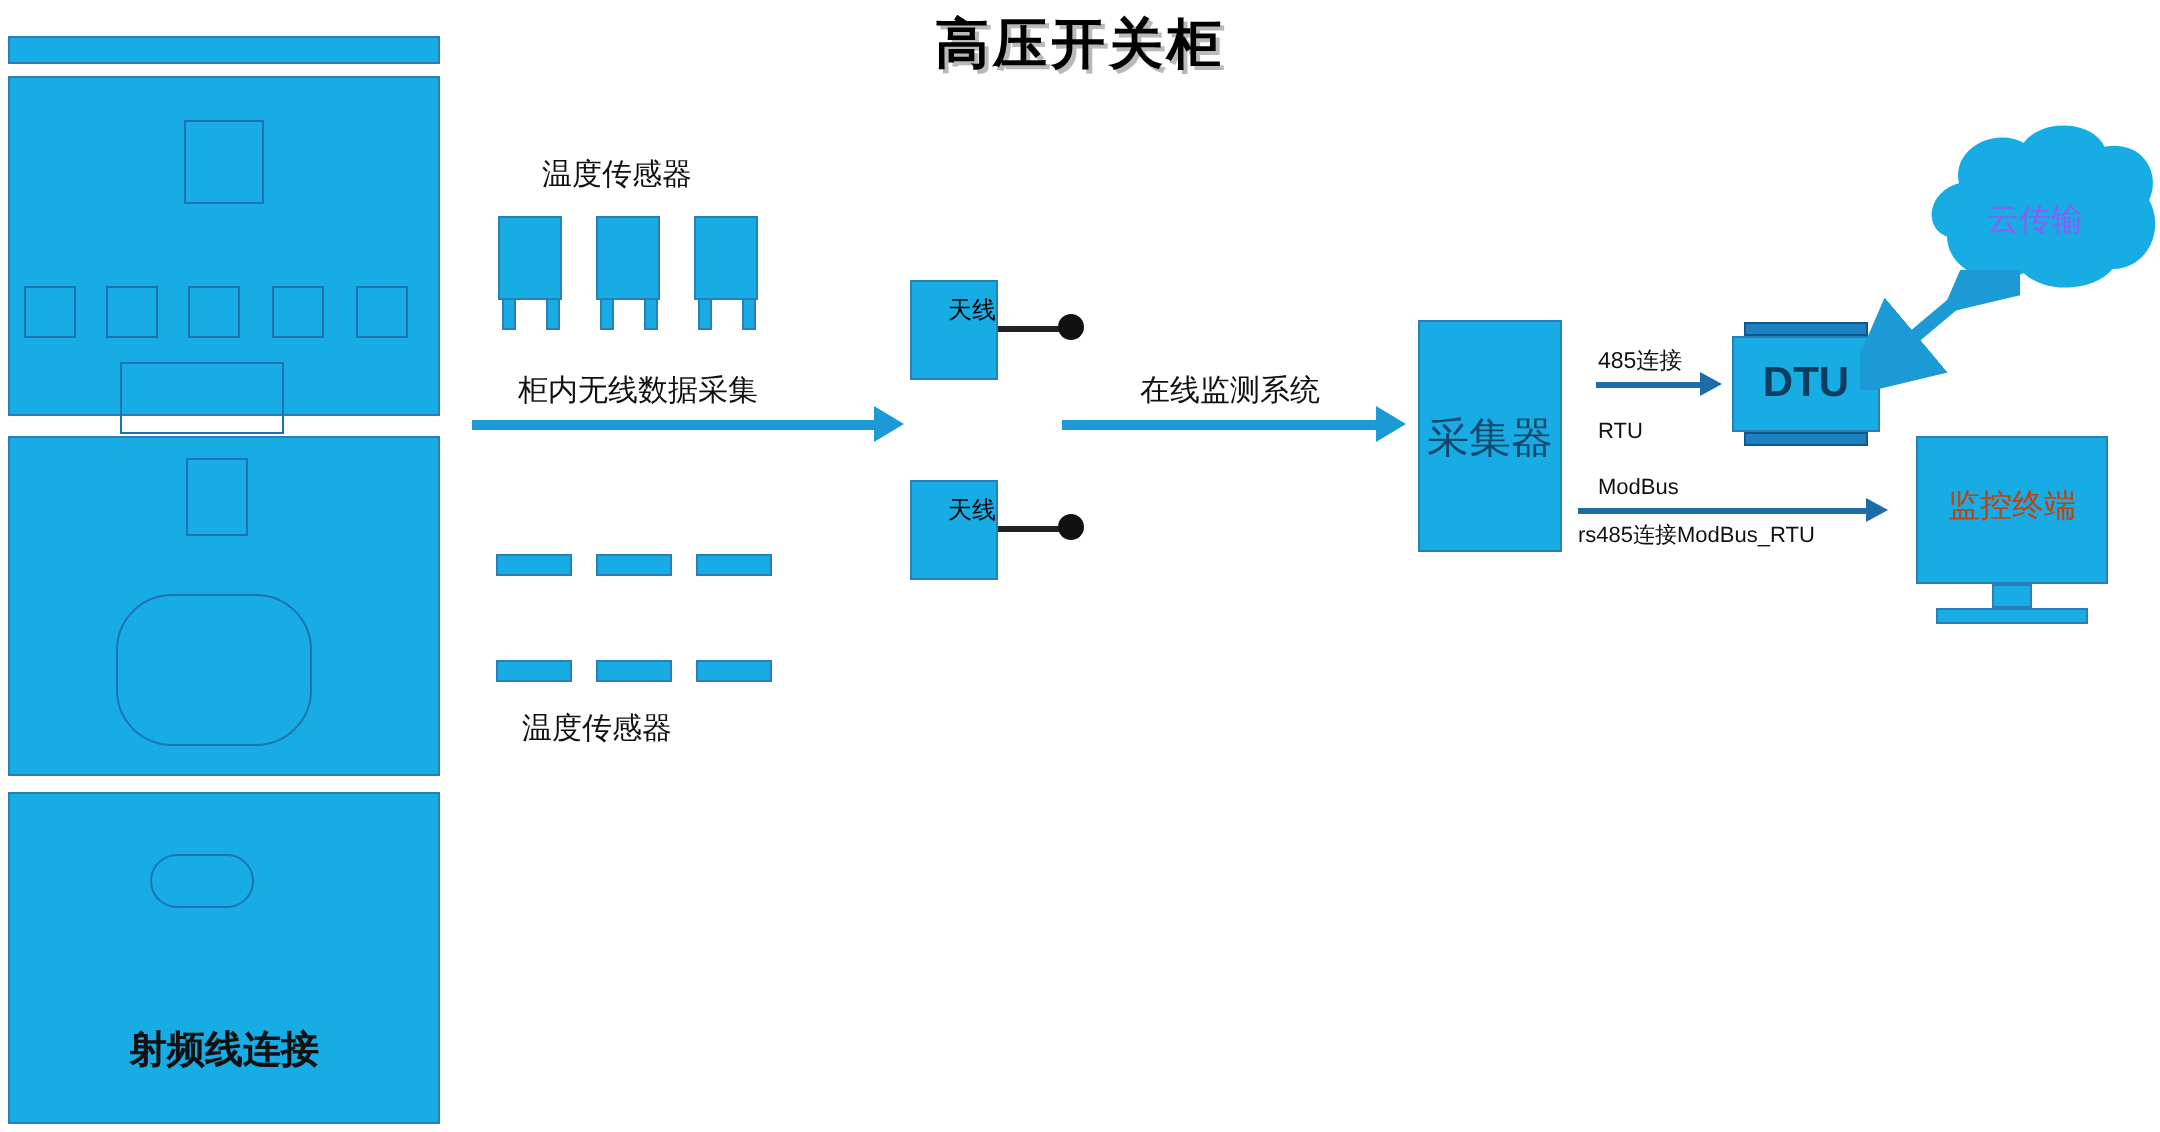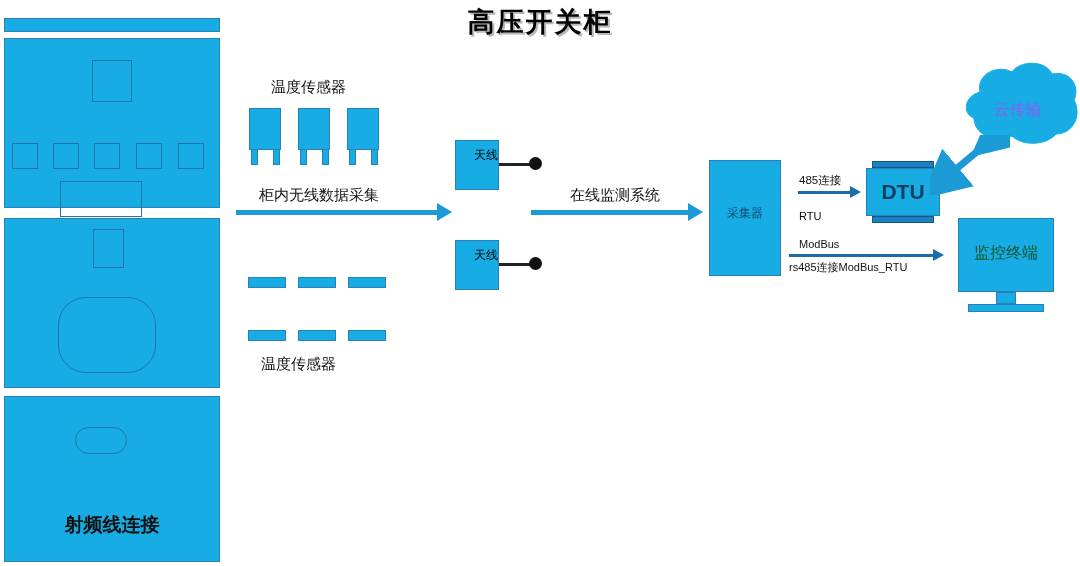--- a/index.html
+++ b/index.html
@@ -50,33 +50,33 @@
   }
 
   
   .ant-box{width:44px;height:50px;text-align:right;font-size:12px;
            line-height:1.05;padding-top:8px;box-sizing:border-box;color:#000000;}
   .ant-wire{height:3px;background:#222;}
   .ant-dot{width:13px;height:13px;border-radius:50%;background:#111;}
 
   
   #collector{left:709px;top:160px;width:72px;height:116px;}
-  #collector-txt{left:709px;top:205px;width:72px;text-align:center;font-size:12px;color:#12486e;}
+  #collector-txt{left:709px;top:205px;width:72px;text-align:center;font-size:21px;color:#12486e;}
 
   
   #dtu-rail-top{left:872px;top:161px;width:62px;height:7px;background:#1b7fc0;border:1px solid #12578a;box-sizing:border-box;}
   #dtu-body{left:866px;top:168px;width:74px;height:48px;}
   #dtu-rail-bot{left:872px;top:216px;width:62px;height:7px;background:#1b7fc0;border:1px solid #12578a;box-sizing:border-box;}
   #dtu-txt{left:866px;top:180px;width:74px;text-align:center;font-size:21px;font-weight:bold;color:#0e3d5f;}
 
   
   #mon-screen{left:958px;top:218px;width:96px;height:74px;}
   #mon-neck{left:996px;top:292px;width:20px;height:12px;}
   #mon-base{left:968px;top:304px;width:76px;height:8px;}
-  #mon-txt{left:958px;top:243px;width:96px;text-align:center;font-size:16px;color:#14532d;}
+  #mon-txt{left:958px;top:243px;width:96px;text-align:center;font-size:16px;color:#c2410c;}
 
   
   #cloud-txt{left:955px;top:100px;width:125px;text-align:center;font-size:16px;color:#8b5cf6;}
 
   
   .cap{font-size:15px;color:#111;}
   .cap-sm{font-size:11.5px;color:#111;}
   .cap-xs{font-size:11px;color:#111;}
 </style>
 </head>

